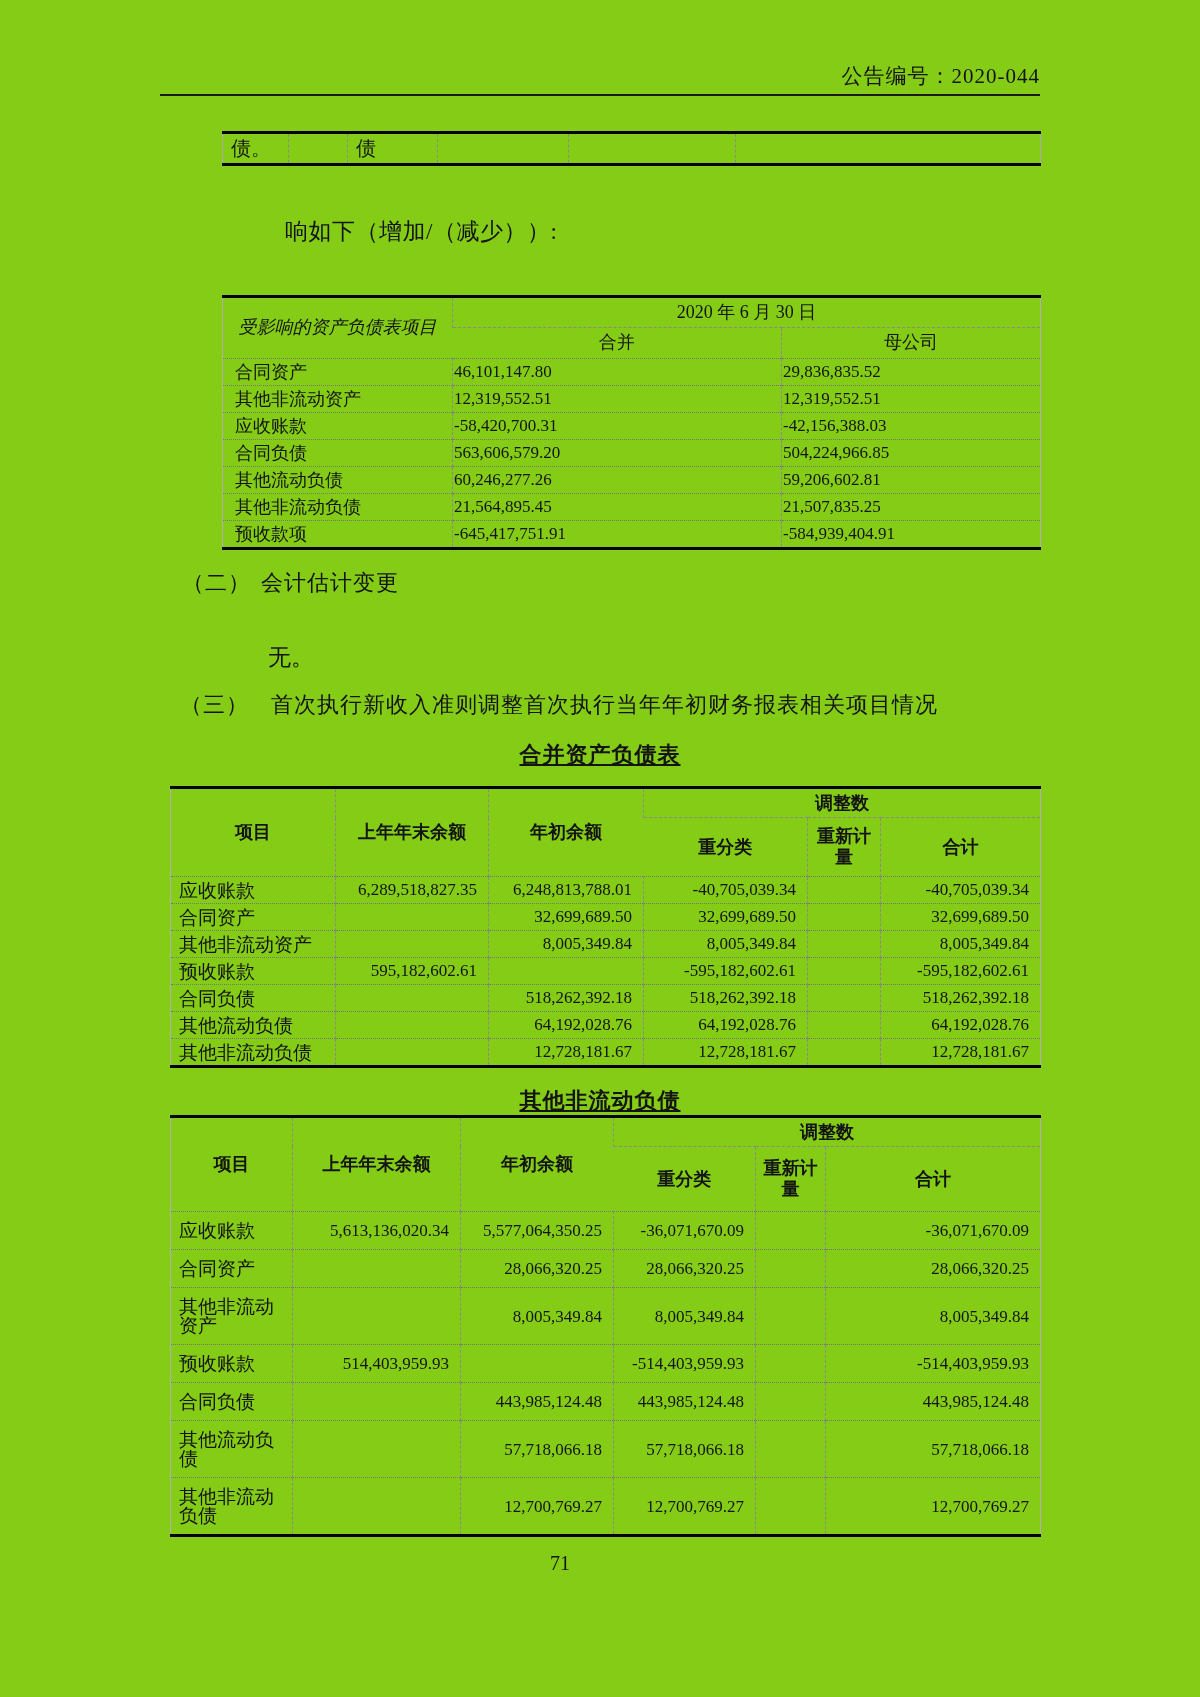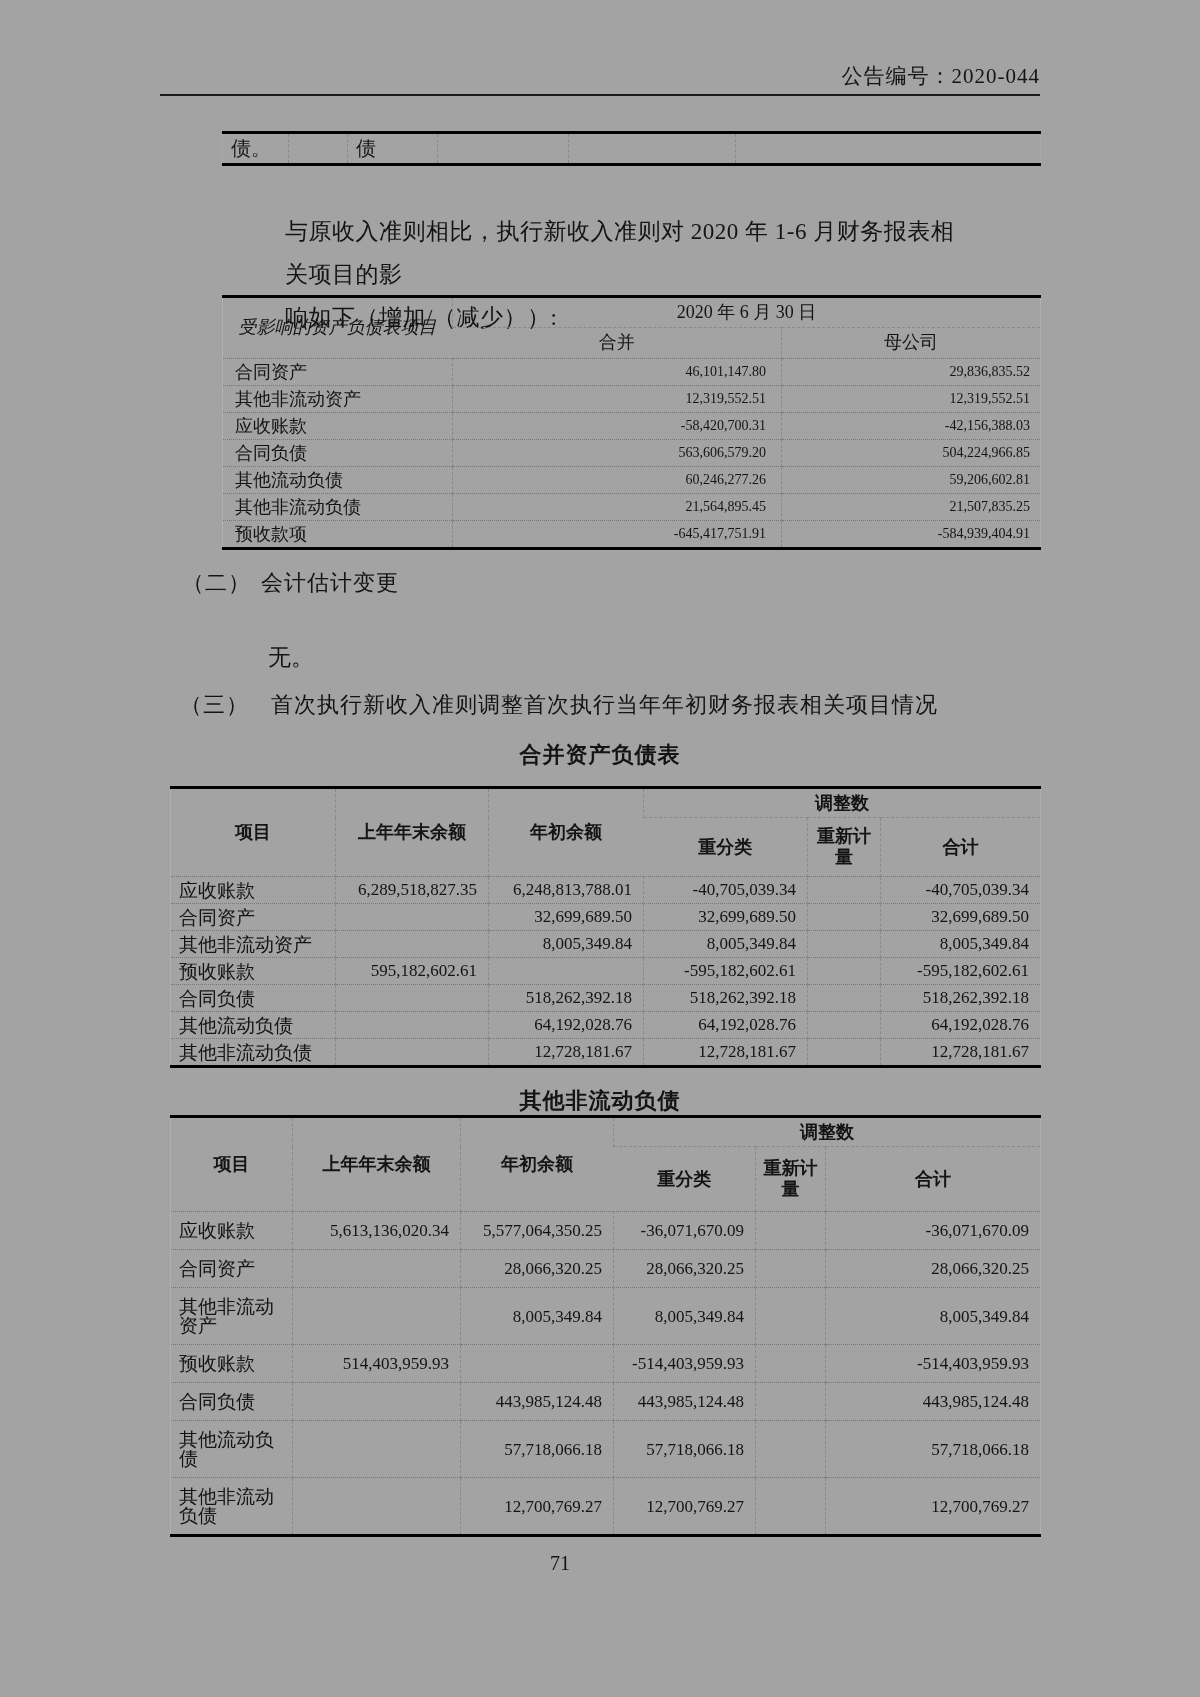--- a/index.html
+++ b/index.html
@@ -1,18 +1,18 @@
 <!DOCTYPE html>
 <html><head>
 <meta charset="utf-8">
 <style>
   html,body{margin:0;padding:0;background:#e8e8e8;}
   .page{
     position:relative;width:1200px;height:1697px;margin:0 auto;
-    background:#a3a3a3;color:#141414;
+    background:#84cc16;color:#141414;
     font-family:"Liberation Serif","DejaVu Serif",serif;
     overflow:hidden;
   }
   
   .doc-number{position:absolute;top:62px;left:160px;width:880px;text-align:right;font-size:21px;letter-spacing:1px;}
   .header-rule{position:absolute;top:94px;left:160px;width:880px;height:2px;background:#1a1a1a;}
 
   
   .fragment-table{
     position:absolute;top:131px;left:222px;width:818px;
@@ -34,33 +34,33 @@
   table.data th + th, table.data td + td{border-left:1px dashed #8a8a8a;}
 
   
   .impact-table{position:absolute;top:295px;left:222px;width:818px;font-size:18px;}
   .impact-table thead th{font-weight:normal;text-align:center;line-height:1.1;}
   .impact-table thead tr.r1 th{height:27px;}
   .impact-table thead tr.r2 th{height:28px;border-top:1px dashed #8a8a8a;}
   .impact-table thead th.span-item{border-top:none;font-style:italic;}
   .impact-table tbody td{height:24px;border-top:1px dotted #777;line-height:22px;}
   .impact-table td.item{padding-left:12px;text-align:left;}
-  .impact-table td.num{text-align:right;font-size:14px;}
+  .impact-table td.num{text-align:left;font-size:17px;}
   .impact-table td.num.c1{padding-right:15px;}
   .impact-table td.num.c2{padding-right:10px;}
 
   
   .sec-heading{position:absolute;font-weight:normal;font-size:22px;letter-spacing:1px;}
   .sec2-heading{top:568px;left:182px;}
   .sec2-body{position:absolute;top:642px;left:268px;font-size:23px;}
   .sec3-heading{top:690px;left:180px;}
   .sec-heading .gap2{display:inline-block;width:10px;}
   .sec-heading .gap3{display:inline-block;width:22px;}
 
-  .table-title{position:absolute;left:160px;width:880px;text-align:center;font-weight:bold;font-size:22px;letter-spacing:1px;}
+  .table-title{position:absolute;left:160px;width:880px;text-align:center;font-weight:bold;font-size:22px;letter-spacing:1px;text-decoration:underline;}
   .t2-title{top:740px;}
   .t3-title{top:1086px;}
 
   
   .adj-table{position:absolute;left:170px;width:870px;font-size:18px;}
   .adj-table thead th{font-weight:bold;text-align:center;line-height:1.15;}
   .adj-table thead tr.r1 th{height:26px;}
   .adj-table thead tr.r2 th{border-top:1px dashed #8a8a8a;}
   .adj-table thead th.rowspan{border-top:none;}
   .adj-table tbody td{border-top:1px dotted #777;}
@@ -98,21 +98,20 @@
       <td></td>
       <td>债</td>
       <td></td>
       <td></td>
       <td></td>
     </tr>
   </tbody>
     </table>
 
   <div class="intro">
-    <div>与原收入准则相比，执行新收入准则对 2020 年 1-6 月财务报表相关项目的影</div>
     <div>响如下（增加/（减少））:</div>
   </div>
 
   <table class="data impact-table">
     <colgroup>
         <col style="width:230px">
         <col style="width:329px">
         <col style="width:259px">
       </colgroup>
     <thead>

